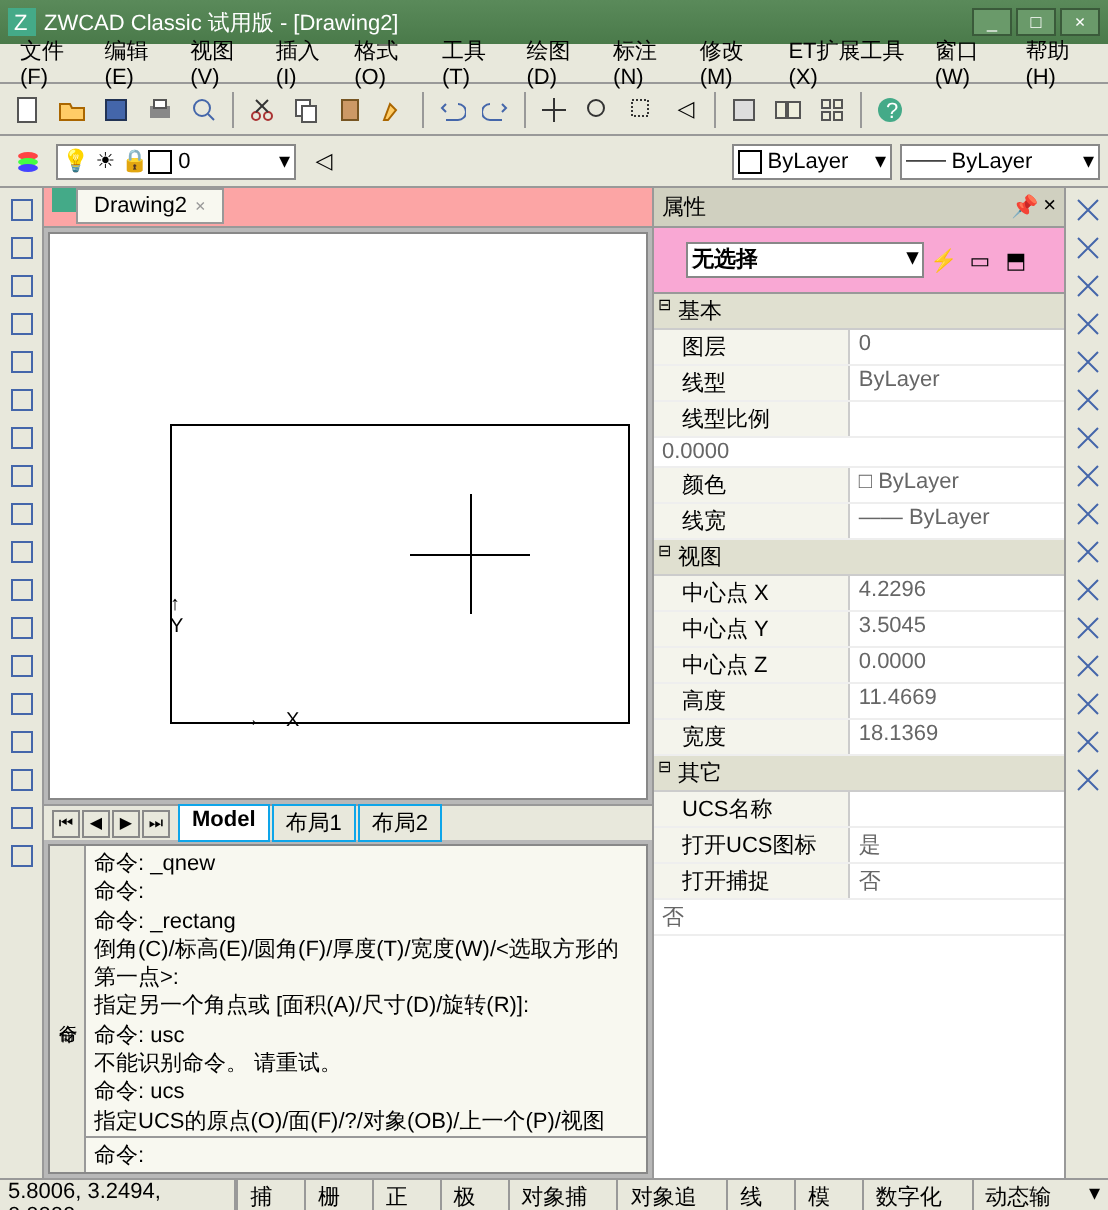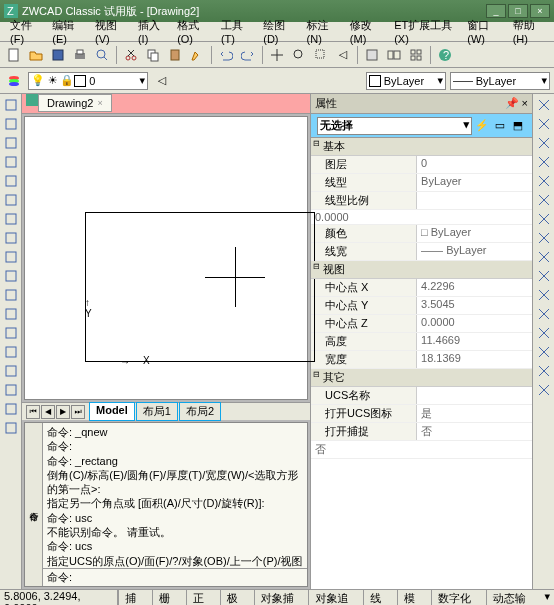--- a/index.html
+++ b/index.html
@@ -34,25 +34,25 @@
 .layout-tabs{height:18px;background:#e8e8dc;display:flex;align-items:center;padding:0 4px;border-top:1px solid #999;font-size:10px}
 .lt-nav{display:flex;gap:1px;margin-right:4px}
 .lt-nav-btn{width:14px;height:14px;border:1px solid #888;display:flex;align-items:center;justify-content:center;font-size:8px}
 .layout-tab{padding:1px 6px;border:1px solid #0ea5e9;margin-right:1px}
 .layout-tab.active{background:#fff;font-weight:bold}
 .cmd-area{height:165px;background:#f8f8f0;border:1px solid #888;margin:2px;display:flex;flex-direction:column;font-family:SimSun,monospace;font-size:11px}
 .cmd-history{flex:1;padding:2px 4px;overflow:hidden;line-height:1.3;white-space:pre-wrap}
 .cmd-input-row{height:18px;border-top:1px solid #999;display:flex;align-items:center;padding:0 4px}
 .cmd-side{width:18px;writing-mode:vertical-rl;font-size:9px;background:#e8e8dc;border-right:1px solid #999;display:flex;align-items:center;justify-content:center}
 .cmd-body{flex:1;display:flex;flex-direction:column}
-.right-col{width:222px;display:flex;flex-direction:column;background:#7dd3fc;border-left:1px solid #999}
+.right-col{width:206px;display:flex;flex-direction:column;background:#f9a8d4;border-left:1px solid #999}
 .right-tools{width:22px;background:#e8e8dc;display:flex;flex-direction:column;padding:2px 0;gap:1px;border-left:1px solid #999}
 .prop-header{height:20px;background:#d0d0c0;display:flex;align-items:center;padding:0 4px;font-size:11px;border-bottom:1px solid #999}
 .prop-header-btns{margin-left:auto;display:flex;gap:2px;font-size:9px}
-.prop-sel-row{height:24px;display:flex;align-items:center;padding:6px;gap:2px;border-bottom:1px solid #999}
+.prop-sel-row{height:24px;display:flex;align-items:center;padding:16px;gap:2px;border-bottom:1px solid #999}
 .prop-sel{flex:1;border:1px solid #888;background:#fff;height:18px;padding:0 2px;font-weight:bold}
 .prop-icon{width:16px;height:16px;display:flex;align-items:center;justify-content:center}
 .prop-grid{flex:1;background:#fff;overflow:auto;font-size:10px}
 .prop-cat{background:#e0e0d0;padding:1px 12px;font-weight:normal;border-bottom:1px solid #ccc;position:relative}
 .prop-cat::before{content:"⊟";position:absolute;left:2px;font-size:8px}
 .prop-row{display:flex;border-bottom:1px solid #eee}
 .prop-name{width:48%;padding:1px 4px 1px 14px;border-right:1px solid #ccc;background:#f4f4ec}
 .prop-val{flex:1;padding:1px 4px;color:#666}
 .statusbar{height:16px;background:#e8e8dc;display:flex;align-items:flex-start;font-size:10px;border-top:1px solid #999}
 .sb-coords{padding:0 4px;border-right:1px solid #999}

